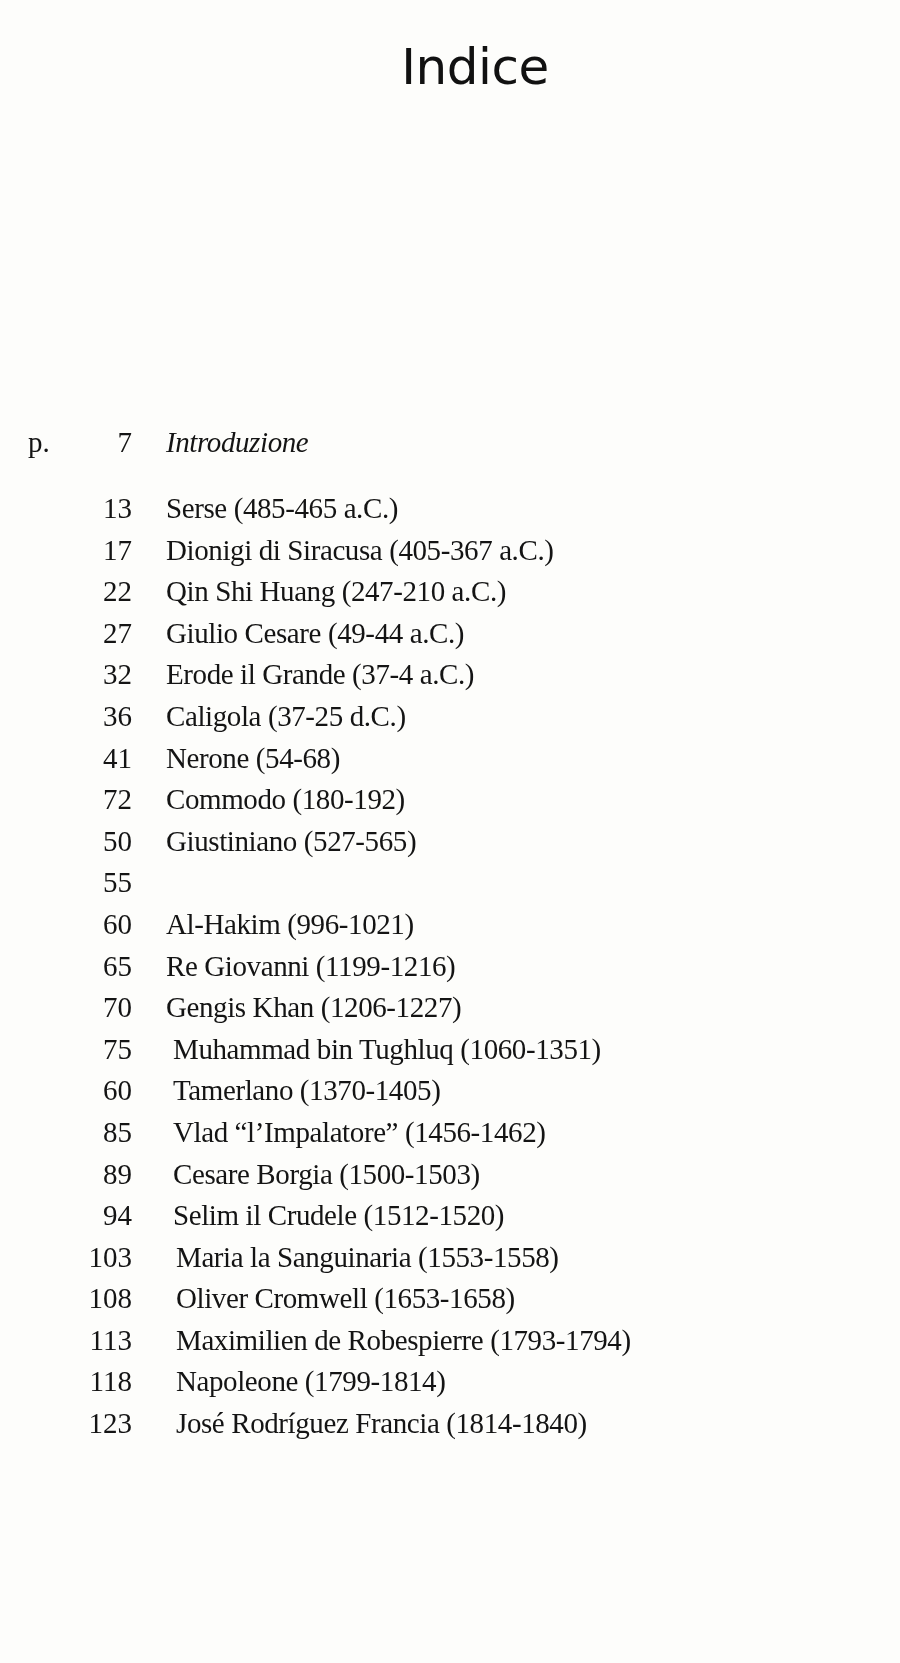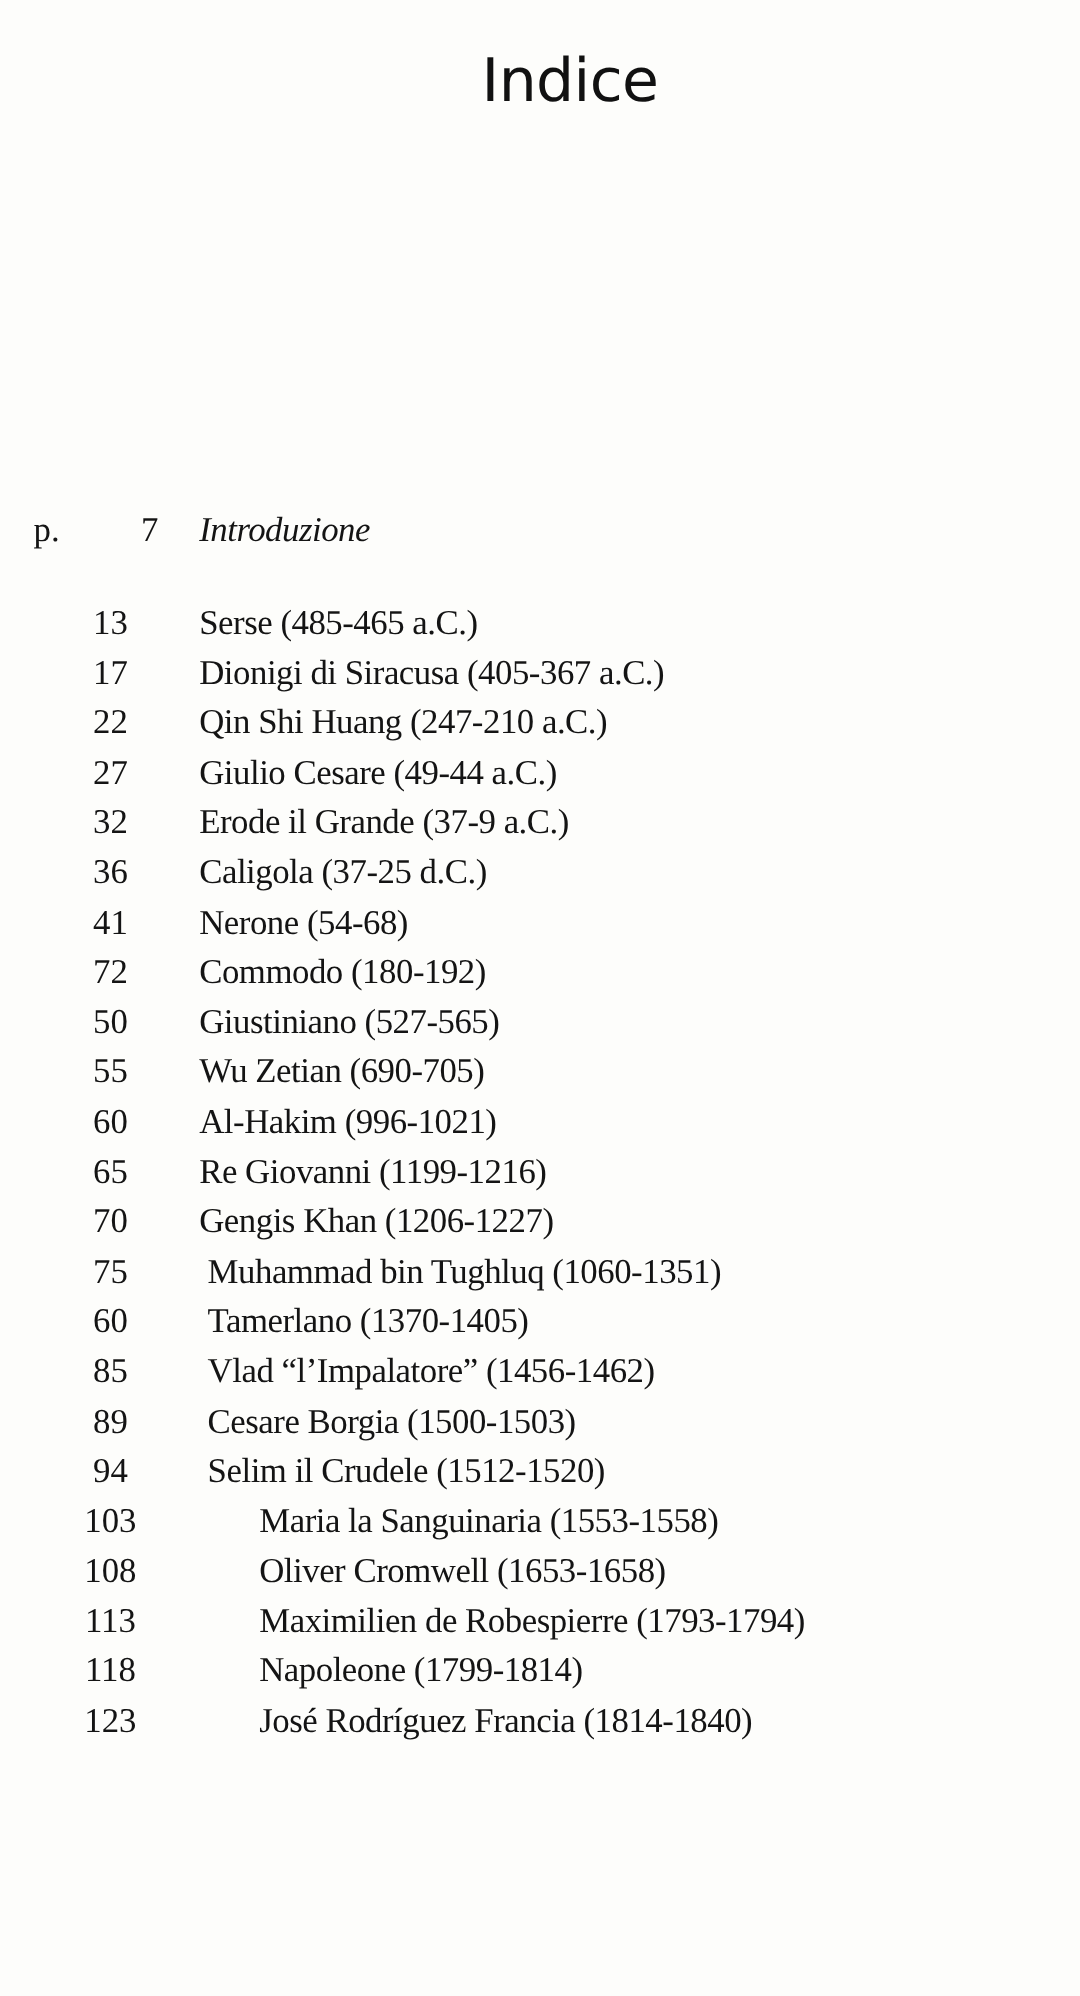--- a/index.html
+++ b/index.html
@@ -65,22 +65,22 @@
       top: 492px;
       width: 900px;
       list-style: none;
       margin: 0;
       padding: 0;
     }
     .entry {
       position: relative;
       height: 41.6px;
     }
-    .entry .num, .entry .txt { top: 11px; text-align: center; }
-    .entry.wide .txt { left: 176px; margin-left: 40px; }
+    .entry .num, .entry .txt { top: 0; }
+    .entry.wide .txt { left: 176px; }
     .entry.mid .txt { left: 173px; }
   </style>
 </head>
 <body>
 
 <h1 class="title">Indice</h1>
 
 <span class="prefix">p.</span>
 
 <div class="intro-row">
@@ -100,41 +100,40 @@
   <li class="entry">
       <span class="num">22</span>
       <span class="txt">Qin Shi Huang (247-210 a.C.)</span>
     </li>
   <li class="entry">
       <span class="num">27</span>
       <span class="txt">Giulio Cesare (49-44 a.C.)</span>
     </li>
   <li class="entry">
       <span class="num">32</span>
-      <span class="txt">Erode il Grande (37-9 a.C.)</span>
+      <span class="txt">Erode il Grande (37-4 a.C.)</span>
     </li>
   <li class="entry">
       <span class="num">36</span>
       <span class="txt">Caligola (37-25 d.C.)</span>
     </li>
   <li class="entry">
       <span class="num">41</span>
       <span class="txt">Nerone (54-68)</span>
     </li>
   <li class="entry">
       <span class="num">72</span>
       <span class="txt">Commodo (180-192)</span>
     </li>
   <li class="entry">
       <span class="num">50</span>
       <span class="txt">Giustiniano (527-565)</span>
     </li>
   <li class="entry">
       <span class="num">55</span>
-      <span class="txt">Wu Zetian (690-705)</span>
     </li>
   <li class="entry">
       <span class="num">60</span>
       <span class="txt">Al-Hakim (996-1021)</span>
     </li>
   <li class="entry">
       <span class="num">65</span>
       <span class="txt">Re Giovanni (1199-1216)</span>
     </li>
   <li class="entry">

